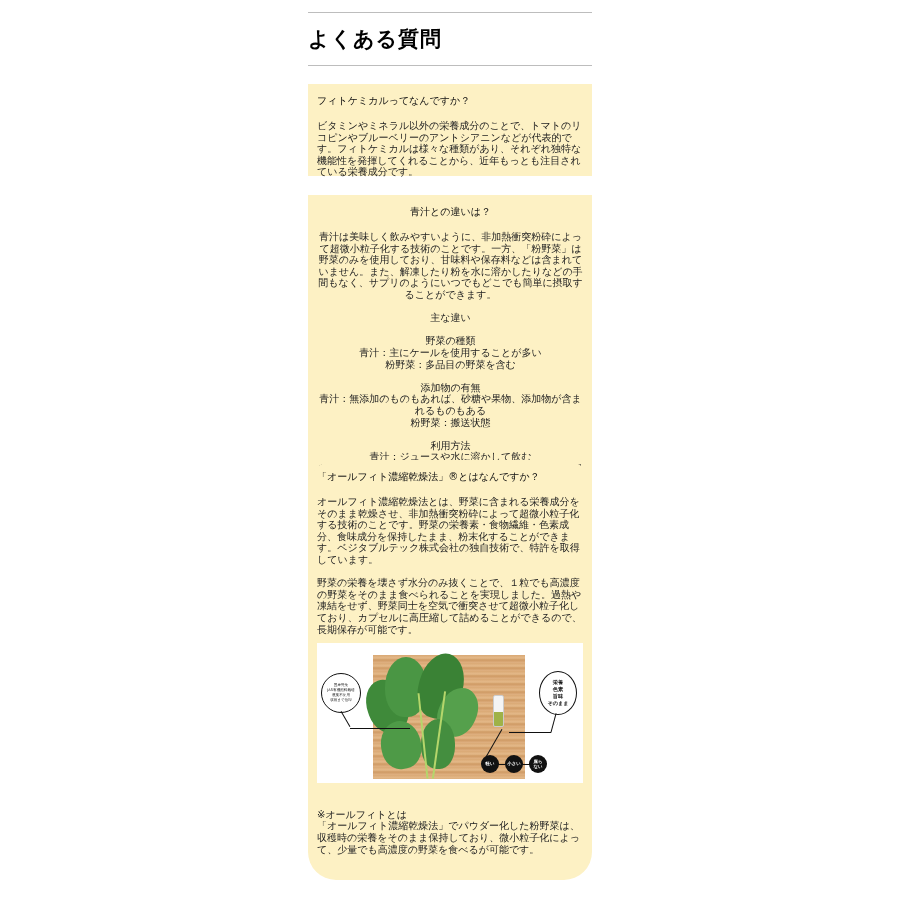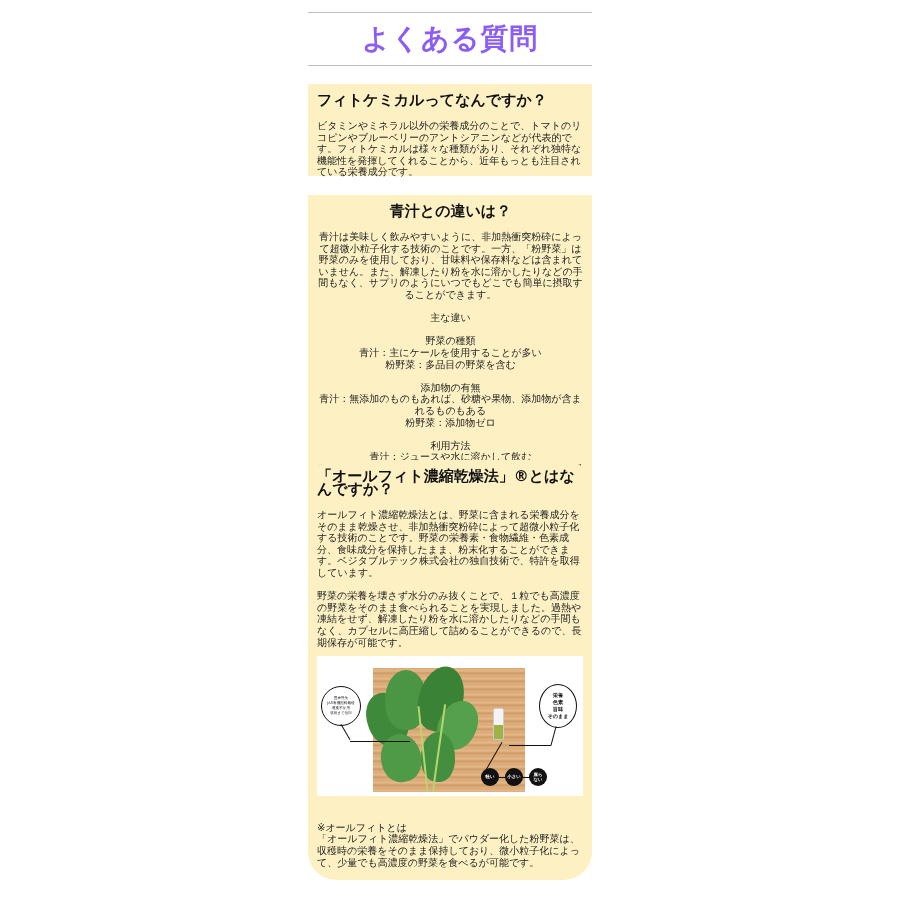--- a/index.html
+++ b/index.html
@@ -1,25 +1,25 @@
 <!DOCTYPE html>
 <html><head>
 <meta charset="utf-8">
 <style>
   html, body { margin:0; padding:0; background:#ffffff; }
   body { width:900px; height:900px; position:relative; overflow:hidden;
          font-family:"DejaVu Sans", sans-serif; color:#222; }
   .col { position:absolute; left:308px; width:284px; top:0; }
   .rule { height:1px; background:#bdbdbd; width:284px; }
   .title-wrap { position:absolute; left:0; top:12px; width:284px; }
-  .title { text-align:center; font-size:28px; font-weight:bold; letter-spacing:1px;
-           height:52px; line-height:52px; color:#8b5cf6; }
+  .title { font-size:21px; font-weight:bold; letter-spacing:1px;
+           height:52px; line-height:52px; color:#000000; }
   .card { position:absolute; left:0; width:284px; background:#fdf1c4; box-sizing:border-box;
           padding:10px 8px 10px 9px; }
-  .card h3 { margin:0 0 13px 0; font-size:15px; font-weight:bold; color:#111; line-height:13px; }
+  .card h3 { margin:0 0 13px 0; font-size:10px; font-weight:normal; color:#111; line-height:13px; }
   .card p { margin:0; font-size:10px; line-height:11.6px; color:#222; white-space:pre-wrap; }
   .gap { height:11.6px; }
   .photo { position:relative; width:266px; height:140px; background:#ffffff; margin:8px 0 14px 0; }
   .board { position:absolute; left:56px; top:12px; width:152px; height:124px;
            background:repeating-linear-gradient(180deg,#d9a874 0,#e4b989 3px,#cf9a64 5px,#e0b283 8px); }
   .leaf { position:absolute; background:#3f8a3a; border-radius:50% 50% 45% 45%; }
   .stem { position:absolute; background:#b5d66b; width:2px; }
   .vial { position:absolute; left:176px; top:52px; width:9px; height:30px; border:1px solid #ccc;
           background:linear-gradient(180deg,#f4f4f4 0,#f4f4f4 55%,#9fb248 55%,#9fb248 100%); border-radius:2px; }
   .bubble { position:absolute; border:1.3px solid #111; border-radius:50%; background:#fff;
@@ -52,32 +52,32 @@
     <p>青汁は美味しく飲みやすいように、非加熱衝突粉砕によって超微小粒子化する技術のことです。一方、「粉野菜」は野菜のみを使用しており、甘味料や保存料などは含まれていません。また、解凍したり粉を水に溶かしたりなどの手間もなく、サプリのようにいつでもどこでも簡単に摂取することができます。</p>
     <div class="gap"></div>
     <p>主な違い</p>
     <div class="gap"></div>
     <p>野菜の種類</p>
     <p>青汁：主にケールを使用することが多い</p>
     <p>粉野菜：多品目の野菜を含む</p>
     <div class="gap"></div>
     <p>添加物の有無</p>
     <p>青汁：無添加のものもあれば、砂糖や果物、添加物が含まれるものもある</p>
-    <p>粉野菜：添加物ゼロ</p>
+    <p>粉野菜：搬送状態</p>
     <div class="gap"></div>
     <p>利用方法</p>
     <p>青汁：ジュースや水に溶かして飲む</p>
     <p>粉野菜：カプセルとして摂取でき、外出先でも手軽に利用可能</p>
   </div>
 
   <div class="card" style="top:460px;height:420px;border-radius:28px;">
     <h3>「オールフィト濃縮乾燥法」®とはなんですか？</h3>
     <p>オールフィト濃縮乾燥法とは、野菜に含まれる栄養成分をそのまま乾燥させ、非加熱衝突粉砕によって超微小粒子化する技術のことです。野菜の栄養素・食物繊維・色素成分、食味成分を保持したまま、粉末化することができます。ベジタブルテック株式会社の独自技術で、特許を取得しています。</p>
     <div class="gap"></div>
-    <p>野菜の栄養を壊さず水分のみ抜くことで、１粒でも高濃度の野菜をそのまま食べられることを実現しました。過熱や凍結をせず、解凍したり粉を水に溶かしたりなどの手間もなく、カプセルに高圧縮して詰めることができるので、長期保存が可能です。</p>
+    <p>野菜の栄養を壊さず水分のみ抜くことで、１粒でも高濃度の野菜をそのまま食べられることを実現しました。過熱や凍結をせず、野菜同士を空気で衝突させて超微小粒子化しており、カプセルに高圧縮して詰めることができるので、長期保存が可能です。</p>
 
     <div class="photo">
       <div class="board"></div>
       <div class="leaf" style="left:50px;top:36px;width:40px;height:54px;transform:rotate(-20deg);"></div>
       <div class="leaf" style="left:68px;top:14px;width:42px;height:60px;background:#4a9644;"></div>
       <div class="leaf" style="left:102px;top:10px;width:44px;height:66px;background:#3a8235;transform:rotate(15deg);"></div>
       <div class="leaf" style="left:122px;top:44px;width:38px;height:50px;background:#55a04c;transform:rotate(25deg);"></div>
       <div class="leaf" style="left:64px;top:78px;width:40px;height:48px;background:#4e9a47;transform:rotate(-10deg);"></div>
       <div class="leaf" style="left:104px;top:76px;width:34px;height:50px;background:#448e3f;"></div>
       <div class="stem" style="left:105px;top:50px;height:86px;transform:rotate(-6deg);"></div>

